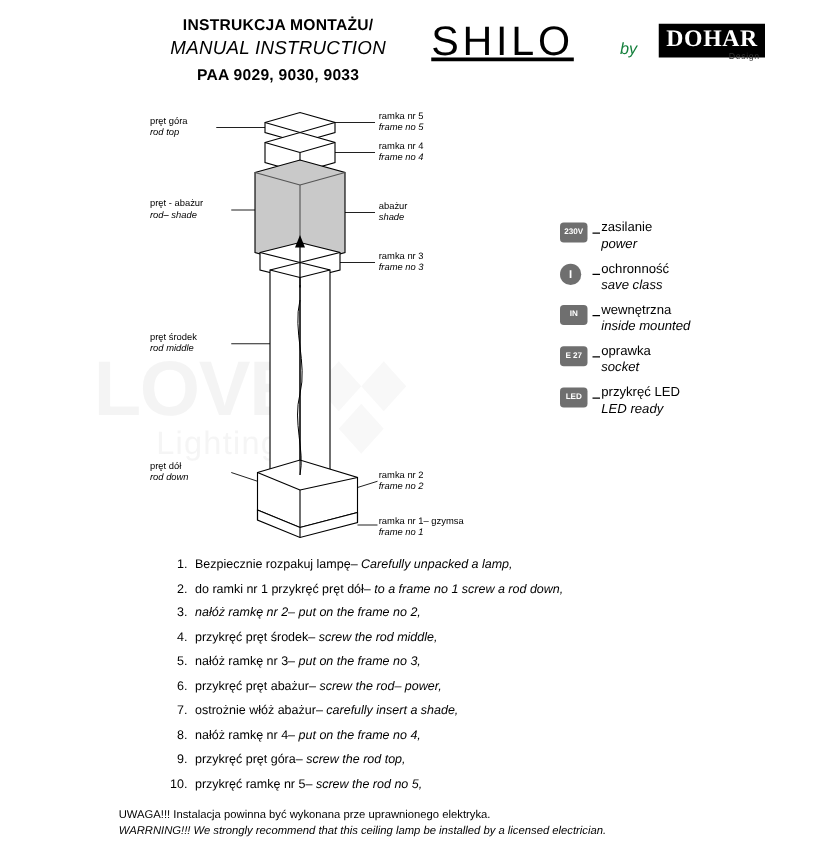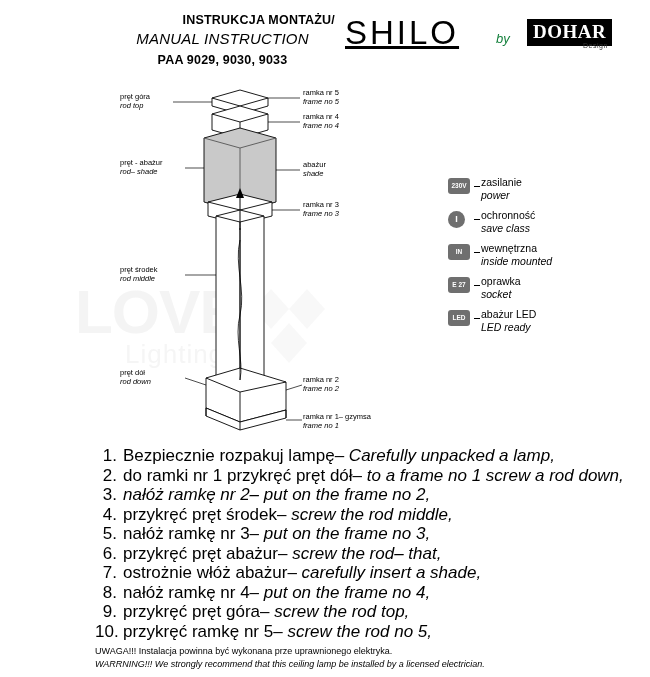--- a/index.html
+++ b/index.html
@@ -28,21 +28,20 @@
     left: 110px;
     top: 12px;
     width: 225px;
     text-align: center;
     line-height: 1.35;
   }
   .title-line1 {
     font-size: 12.5px;
     font-weight: bold;
     letter-spacing: .2px;
-    text-align: right;
   }
   .title-line2 {
     font-size: 15px;
     font-weight: normal;
     font-style: italic;
     letter-spacing: .2px;
   }
   .title-line3 {
     font-size: 12.5px;
     font-weight: bold;
@@ -200,24 +199,25 @@
 
   
   #steps {
     position: absolute;
     left: 95px;
     top: 447px;
     width: 520px;
   }
   .step {
     position: relative;
-    font-size: 17px;
+    font-size: 10px;
     line-height: 1.0;
     height: 19.5px;
     white-space: nowrap;
+    margin-left: 33px;
   }
   .step .num {
     display: inline-block;
     width: 22px;
     text-align: right;
     margin-right: 6px;
   }
   .step .pl { }
   .step .en { font-style: italic; }
   .step.italic-all .pl { font-style: italic; }
@@ -408,21 +408,21 @@
     <div class="legend-text">
       <span class="pl">oprawka</span>
       <span class="en">socket</span>
     </div>
   </div>
 
   <div class="legend-row" style="top:132px;">
     <div class="legend-icon">LED</div>
     <div class="legend-dash"></div>
     <div class="legend-text">
-      <span class="pl">abażur LED</span>
+      <span class="pl">przykręć LED</span>
       <span class="en">LED ready</span>
     </div>
   </div>
 
 </div>
 
 <div id="steps">
 
   <div class="step">
     <span class="num">1.</span><span class="pl">Bezpiecznie rozpakuj lampę–</span> <span class="en">Carefully unpacked a lamp,</span>
@@ -438,21 +438,21 @@
 
   <div class="step">
     <span class="num">4.</span><span class="pl">przykręć pręt środek–</span> <span class="en">screw the rod middle,</span>
   </div>
 
   <div class="step">
     <span class="num">5.</span><span class="pl">nałóż ramkę nr 3–</span> <span class="en">put on the frame no 3,</span>
   </div>
 
   <div class="step">
-    <span class="num">6.</span><span class="pl">przykręć pręt abażur–</span> <span class="en">screw the rod– that,</span>
+    <span class="num">6.</span><span class="pl">przykręć pręt abażur–</span> <span class="en">screw the rod– power,</span>
   </div>
 
   <div class="step">
     <span class="num">7.</span><span class="pl">ostrożnie włóż abażur–</span> <span class="en">carefully insert a shade,</span>
   </div>
 
   <div class="step">
     <span class="num">8.</span><span class="pl">nałóż ramkę nr 4–</span> <span class="en">put on the frame no 4,</span>
   </div>
 

